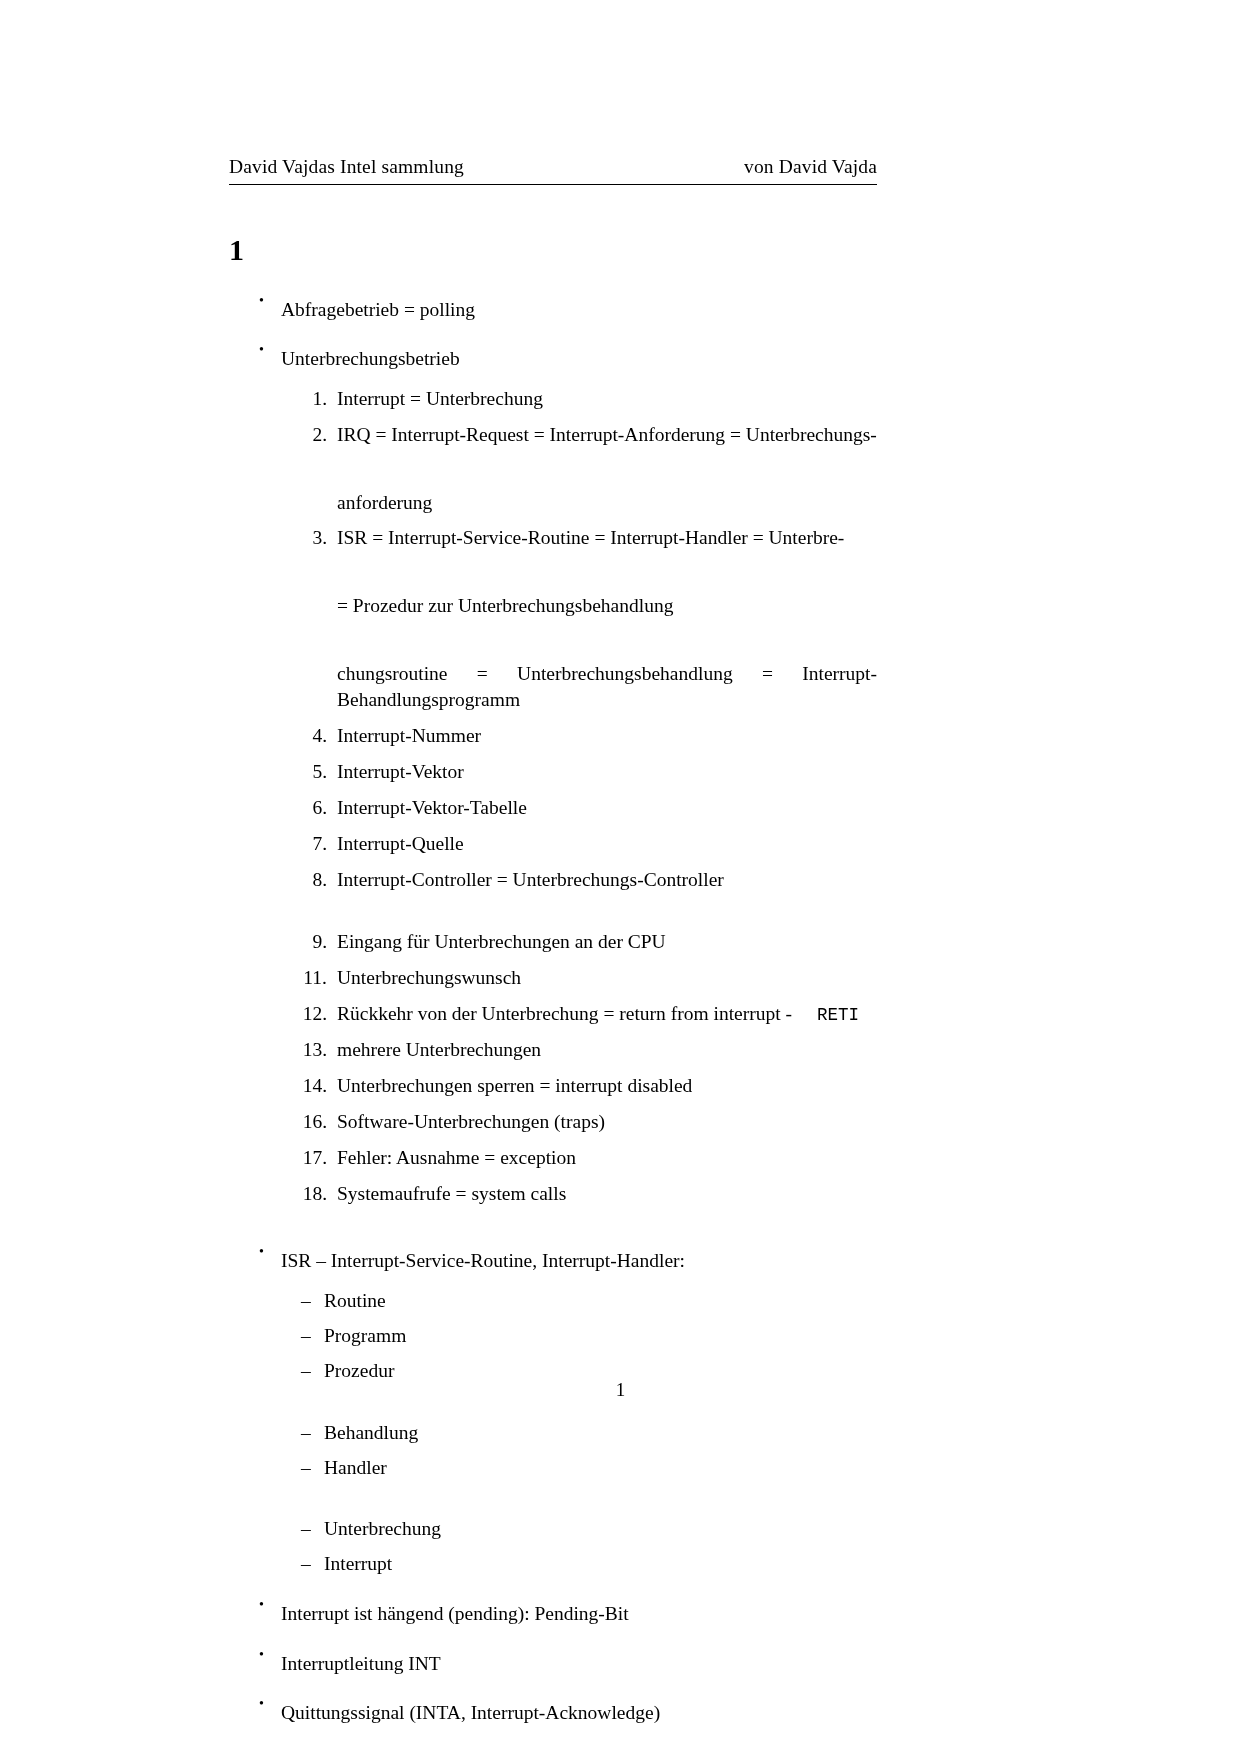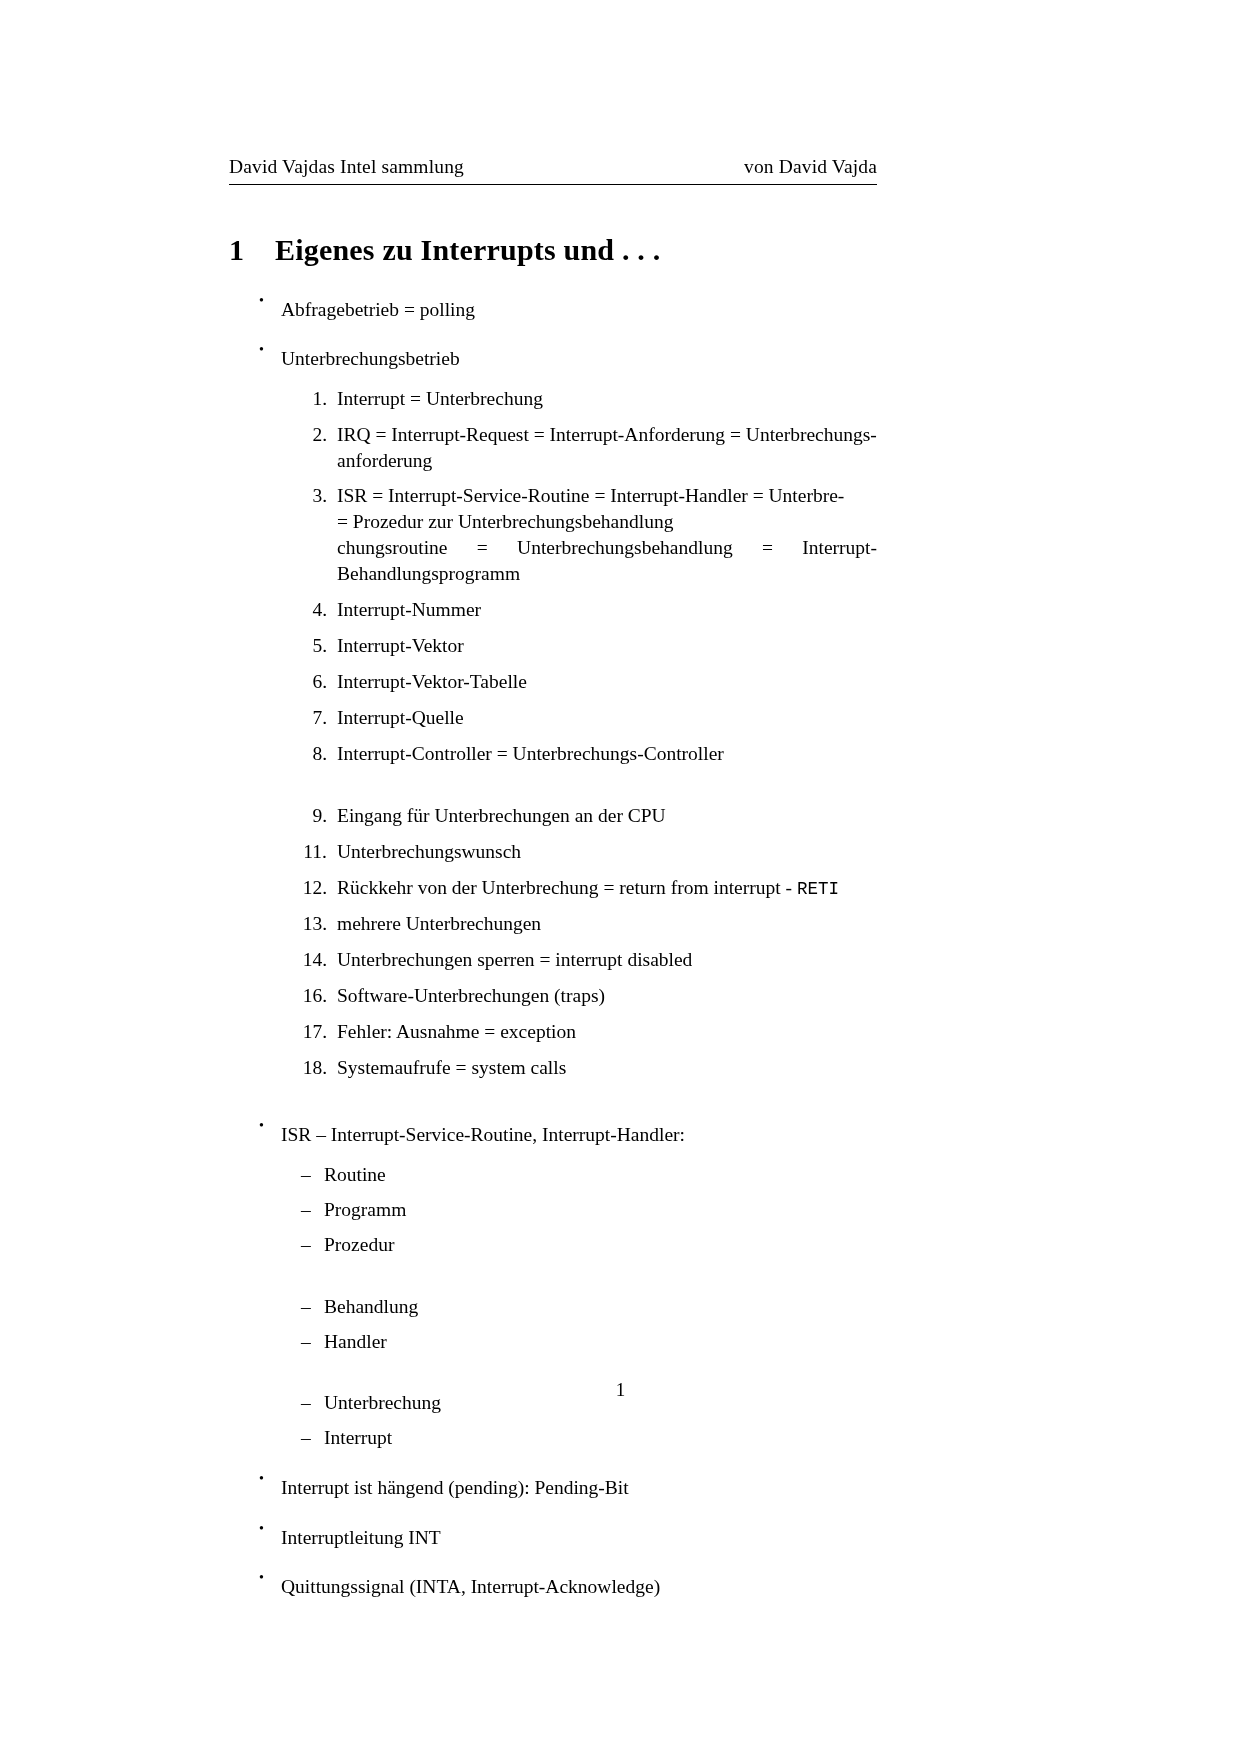--- a/index.html
+++ b/index.html
@@ -94,24 +94,25 @@
     flex: 0 0 38px;
     width: 38px;
     text-align: right;
     padding-right: 10px;
   }
   .enum-text {
     flex: 1;
     text-align: justify;
     text-justify: inter-word;
   }
-  .enum-text .cont { display: block; }
+  .enum-text .cont { display: block; margin-top: 42px; }
   code, .tt {
     font-family: "Liberation Mono", "DejaVu Sans Mono", monospace;
     font-size: 17.5px;
+    margin-left: 20px;
   }
 
   
   .dash {
     margin-top: 14px;
     padding-left: 72px;
   }
   .dash-row {
     display: flex;
     font-size: 19.5px;
@@ -143,21 +144,20 @@
 
   <div class="content">
 
     <div class="header">
       <span class="header-left">David Vajdas Intel sammlung</span>
       <span class="header-right">von David Vajda</span>
     </div>
 
     <div class="section-title">
       <span class="section-num">1</span>
-      <span class="section-name">Eigenes zu Interrupts und . . .</span>
     </div>
 
     <div class="lvl1">
 
       <div class="bullet-row">
         <span class="bullet-mark">•</span>
         <span class="bullet-text">Abfragebetrieb = polling</span>
       </div>
 
       <div class="bullet-row">

